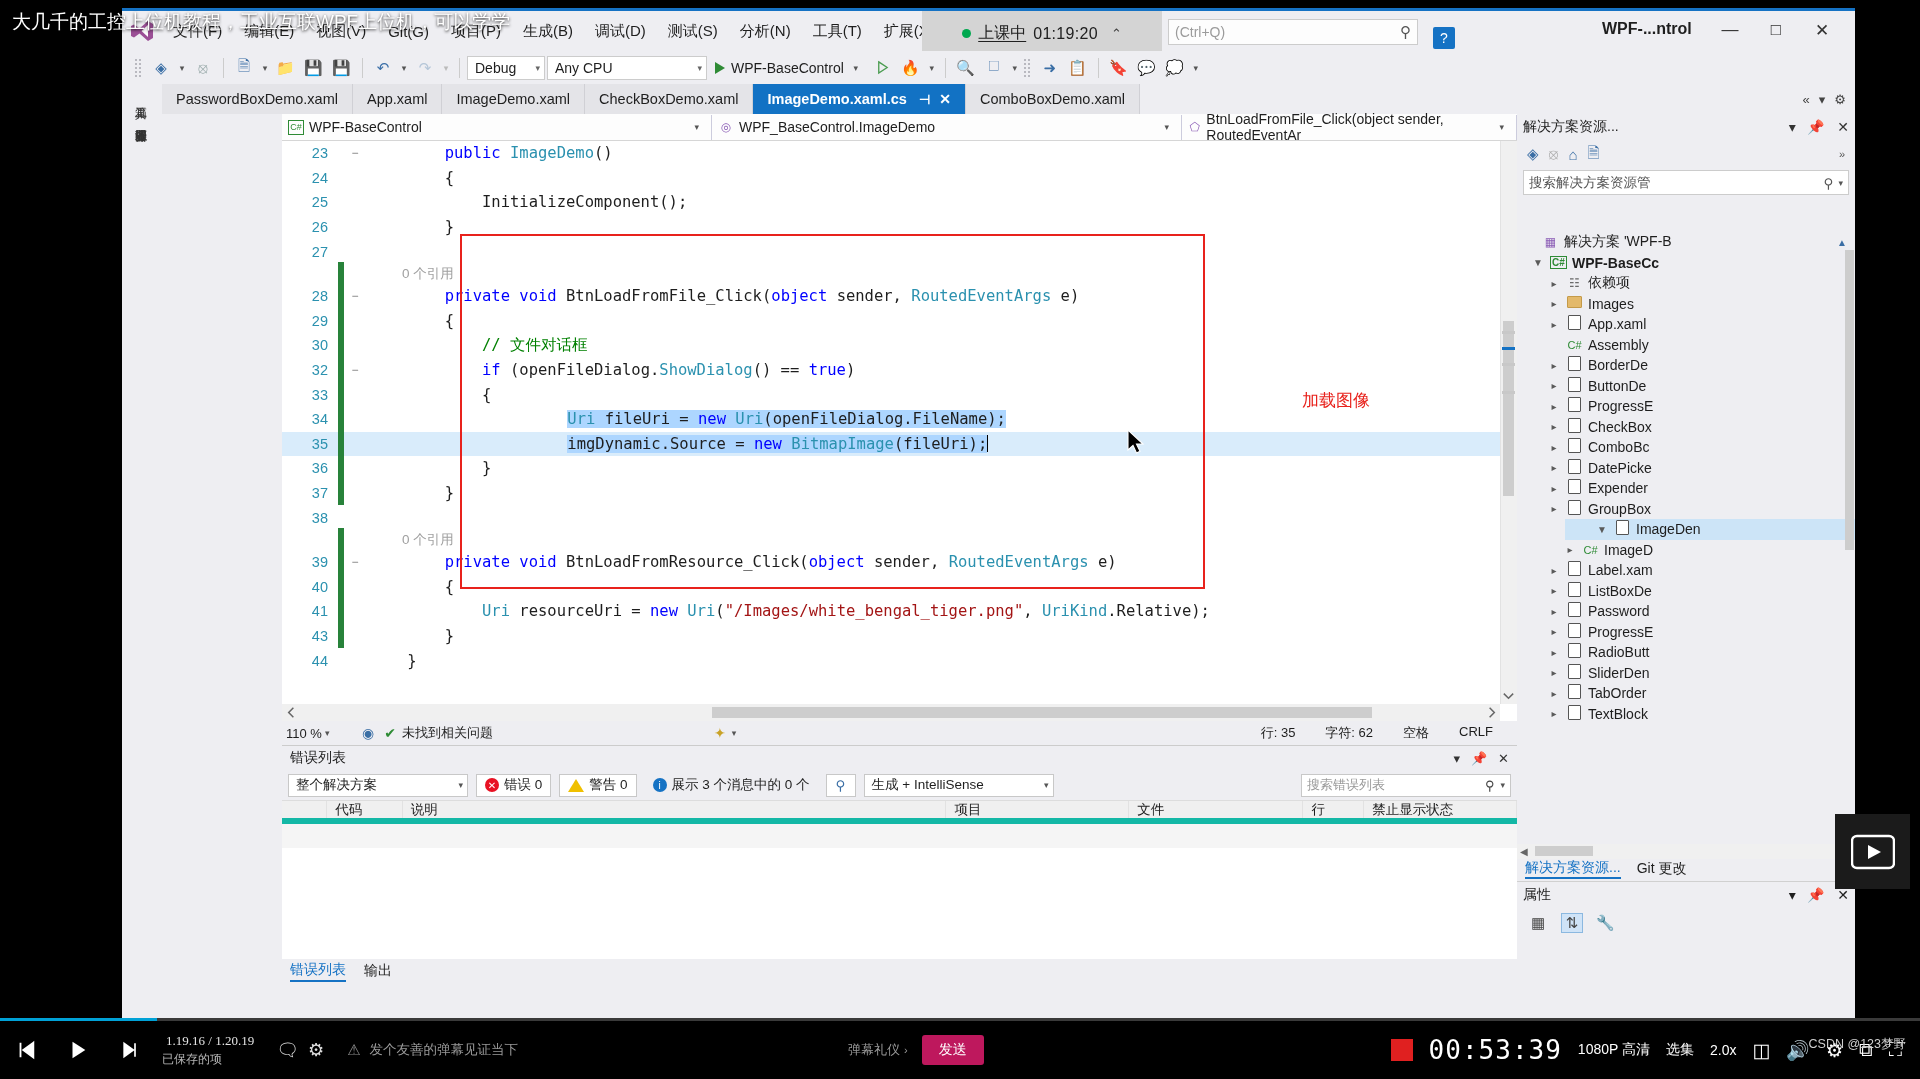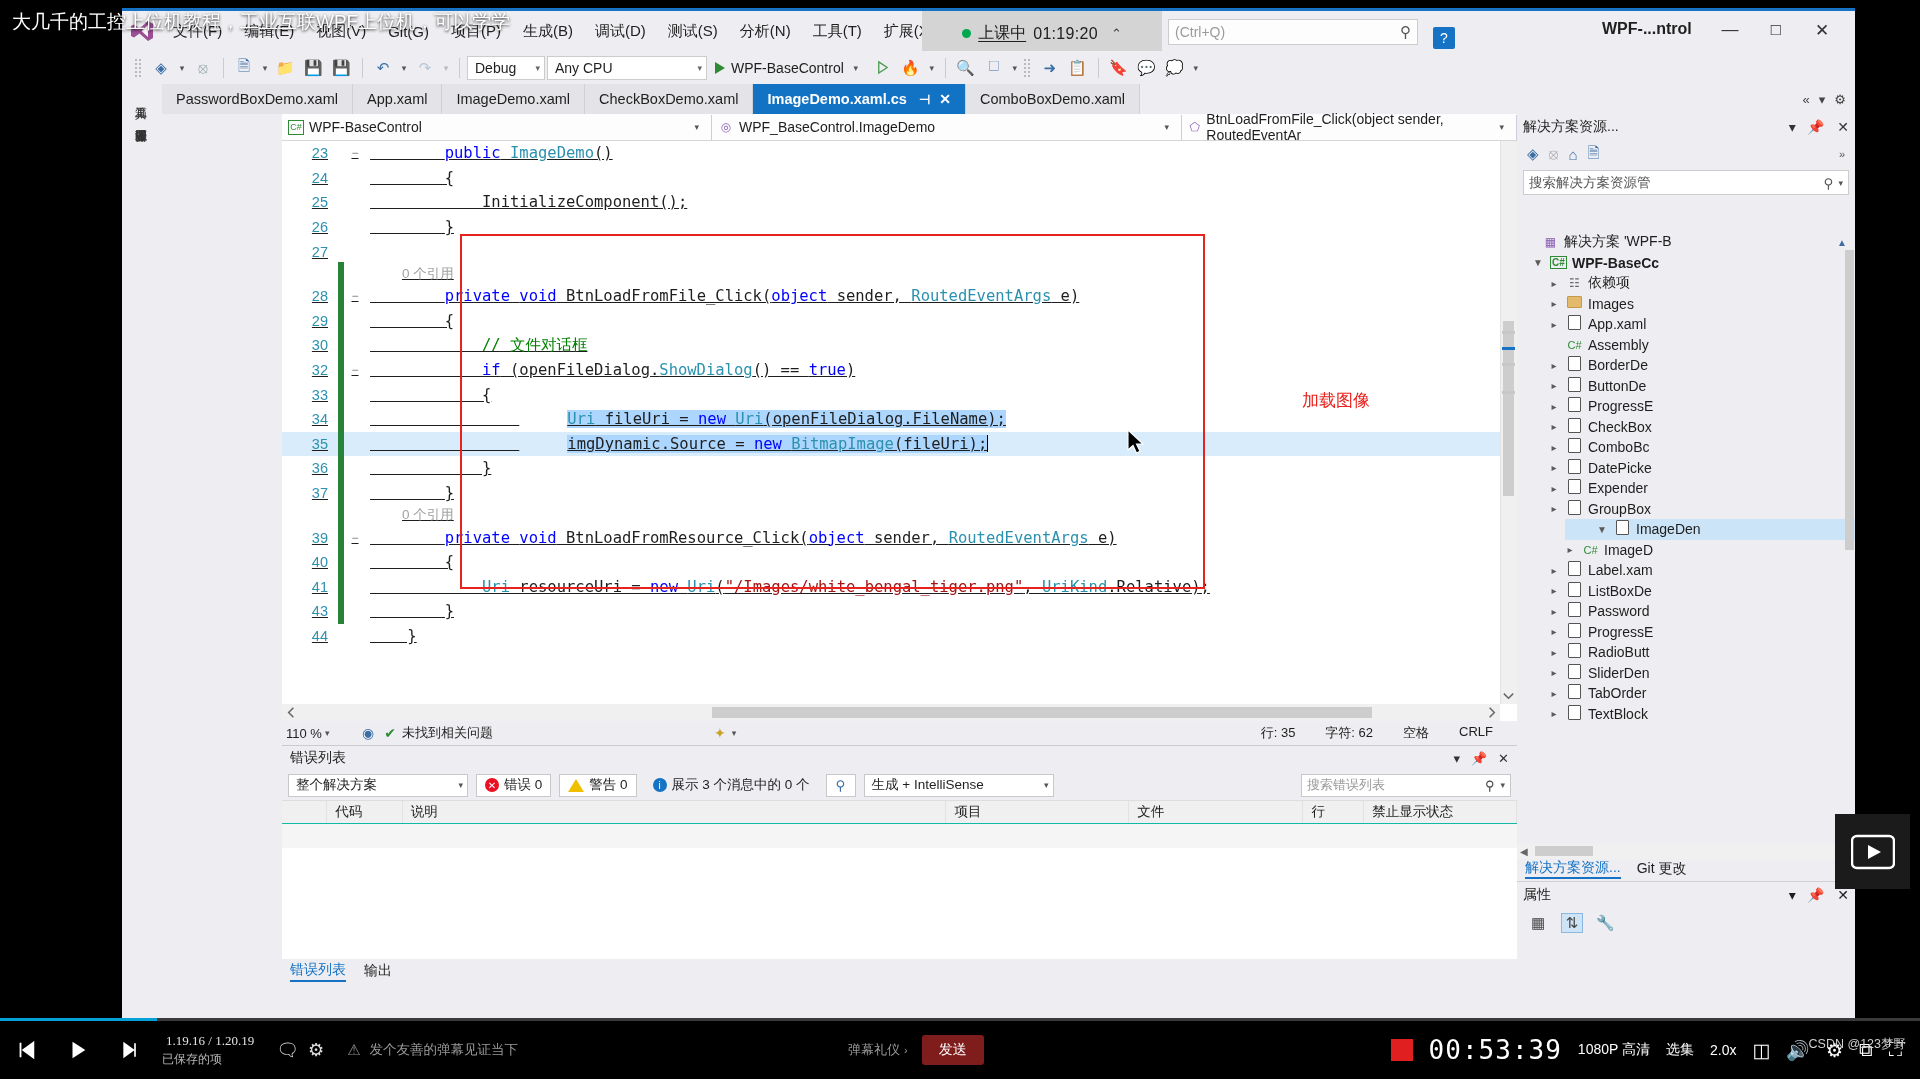--- a/index.html
+++ b/index.html
@@ -82,21 +82,21 @@
           padding:8px 3px; margin:6px auto; display:block; width:20px;}
   
   .navrow { position:absolute; left:160px; top:103px; right:338px; height:27px;
             background:#fdfdfd; display:flex; align-items:center; border-bottom:1px solid #d6d6d6;}
   .navcombo { height:25px; display:flex; align-items:center; gap:5px; padding:0 4px 0 6px; font-size:14px;
               border-right:1px solid #ccd; background:#fdfdfd; }
   .navcombo .na { margin-left:auto; font-size:9px; color:#555; padding:0 8px; }
   .nav-ico { width:16px; height:15px; display:flex;align-items:center;justify-content:center;font-size:12px;}
   
   .editor { position:absolute; left:160px; top:130px; right:338px; bottom:300px; background:#fff; overflow:hidden;}
-  .code { position:absolute; left:0; top:0; right:0; bottom:0; font-family:"DejaVu Sans Mono", monospace; font-size:15.5px;text-decoration:underline; }
+  .code { position:absolute; left:0; top:0; right:0; bottom:0; font-family:"DejaVu Sans Mono", monospace; font-size:15.5px; }
   .cline { display:flex; height:24.6px; align-items:center; white-space:pre; }
   .gutter { width:56px; text-align:right; padding-right:10px; color:#2b91af; font-size:14.5px;
             font-family:"Liberation Sans",sans-serif; flex:0 0 56px;}
   .chbar { width:6px; flex:0 0 6px; height:24.6px;}
   .chbar.green{ background:#28823a;}
   .fold { width:22px; flex:0 0 22px; color:#808080; text-align:center; font-size:12px;
           font-family:"Liberation Sans",sans-serif;}
   .codetext { flex:1; position:relative; padding-left:4px;}
   .kw { color:#0000ff; }
   .ty { color:#2b91af; }
@@ -130,21 +130,21 @@
   .chip { display:flex; align-items:center; gap:5px; border:1px solid #c8c8c8; background:#fff;
           height:23px; padding:0 8px; font-size:13.5px;}
   .ico-err { width:14px;height:14px;border-radius:50%;background:#e81123;color:#fff;font-size:10px;
              display:flex;align-items:center;justify-content:center;}
   .ico-warn { width:0;height:0;border-left:8px solid transparent;border-right:8px solid transparent;border-bottom:13px solid #f0c000;}
   .ico-info { width:14px;height:14px;border-radius:50%;background:#1572c4;color:#fff;font-size:10px;
               display:flex;align-items:center;justify-content:center;}
   .esearch { margin-left:auto; width:210px; height:23px; border:1px solid #c8c8c8; background:#fff;
              display:flex; align-items:center; padding:0 5px; color:#9a9a9a; font-size:13px;}
   .errgrid-head { height:24px; display:flex; align-items:flex-start; background:#f0f0f0; border-top:1px solid #ddd;
-                  border-bottom:1px solid #14b8a6; font-size:13.5px;}
+                  border-bottom:6px solid #14b8a6; font-size:13.5px;}
   .egh { padding:0 8px; border-right:1px solid #e2e2e2; height:100%; display:flex; align-items:center;}
   .errbody { background:#fff; position:absolute; left:0; right:0; top:102px; bottom:0;}
   
   .botdocs { position:absolute; left:160px; bottom:38px; height:24px; display:flex; align-items:center; gap:18px;
              padding-left:8px; font-size:14px;}
   .botdocs .act { color:#1572c4; border-bottom:2px solid #1572c4; padding-bottom:1px;}
   
   .rightpane { position:absolute; right:0; top:103px; width:338px; bottom:62px; background:#eeeef2;}
   .rp-head { height:26px; display:flex; align-items:center; padding:0 6px; font-size:14px; gap:6px;}
   .rp-head .rt { margin-left:auto; display:flex; gap:12px; color:#333;}
@@ -176,21 +176,21 @@
   .vsstatus{ position:absolute; left:0; right:0; bottom:0; height:26px; background:#eeeef2;
              display:flex; align-items:center; padding-left:10px; font-size:13px;}
   
   .overlay-title { position:absolute; left:12px; top:9px; color:#fff; font-size:19px;
                    text-shadow:0 1px 3px rgba(0,0,0,.9); font-family:"Liberation Sans",sans-serif;}
   .player-bar { position:absolute; left:0; right:0; bottom:0; height:58px; background:#000; color:#fff;
                 display:flex; align-items:center; font-size:14px;}
   .pb-btn{ width:52px; height:58px; display:flex; align-items:center; justify-content:center; font-size:20px;}
   .pb-time{ font-size:13px; color:#e3e3e3; margin-left:4px;font-family:Liberation Serif, serif;}
   .danmu-input{ display:flex; align-items:center; gap:9px; margin-left:22px; color:#9a9a9a; font-size:13.5px;}
-  .danmu-send{ background:#7f1d1d; color:#fff; padding:6px 17px; font-size:14px; border-radius:3px; margin-left:14px;}
+  .danmu-send{ background:#be185d; color:#fff; padding:6px 17px; font-size:14px; border-radius:3px; margin-left:14px;}
   .pb-right{ margin-left:auto; display:flex; align-items:center; gap:16px; padding-right:18px;}
   .big-clock{ font-size:26px; letter-spacing:1px; color:#fff; font-family:"DejaVu Sans Mono", monospace;}
   .progress-line{ position:absolute; left:0; right:0; bottom:58px; height:3px; background:#3a3a3a;}
   .progress-done{ position:absolute; left:0; top:0; height:3px; width:8.2%; background:#00a1d6;}
   .side-btn{ position:absolute; right:10px; bottom:190px; width:75px; height:75px; background:#1b1b1b;
              display:flex; align-items:center; justify-content:center;}
   .csdn-wm{ position:absolute; right:14px; bottom:26px; color:#cfcfcf; font-size:12.5px;}
   .mouse-ptr{ position:absolute; left:1024px; top:455px; z-index:60;}
 </style>
 </head>
@@ -435,20 +435,26 @@
           <span class="chbar green"></span>
           <span class="fold"></span>
           <span class="codetext">            }</span>
         </div>
         <div class="cline">
           <span class="gutter">37</span>
           <span class="chbar green"></span>
           <span class="fold"></span>
           <span class="codetext">        }</span>
         </div>
+        <div class="cline">
+          <span class="gutter">38</span>
+          <span class="chbar"></span>
+          <span class="fold"></span>
+          <span class="codetext"></span>
+        </div>
         <div class="cline" style="height:20px">
           <span class="gutter"></span>
           <span class="chbar green"></span>
           <span class="fold"></span>
           <span class="codetext ref" style="padding-left:36px">0 个引用</span>
         </div>
         <div class="cline">
           <span class="gutter">39</span>
           <span class="chbar green"></span>
           <span class="fold">−</span>

